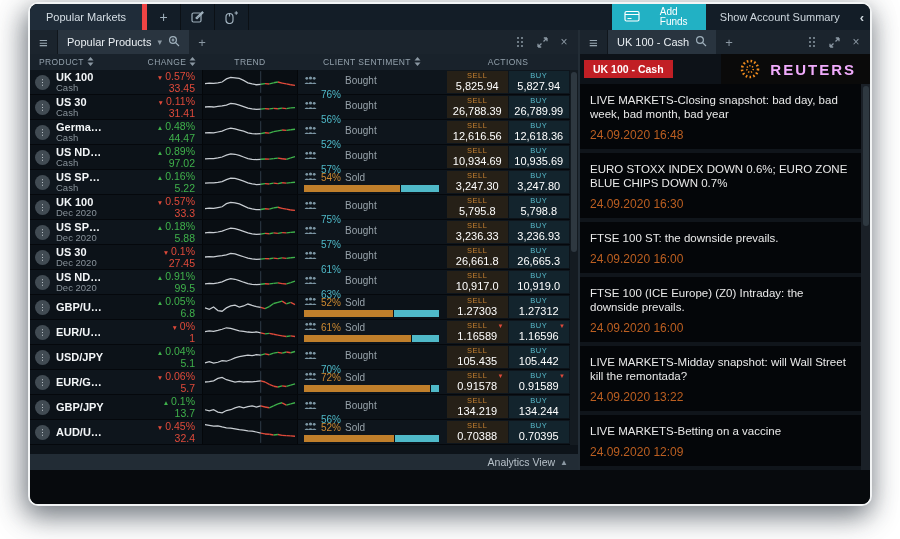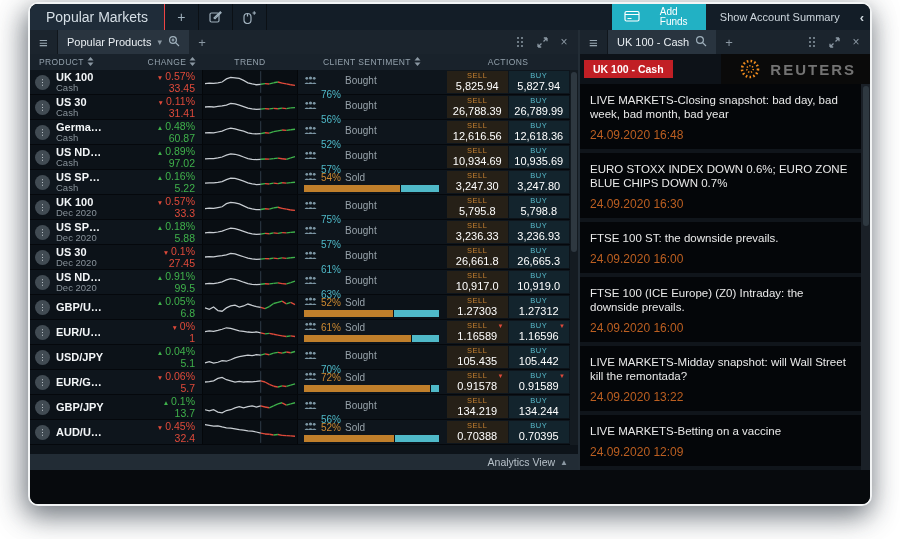--- a/index.html
+++ b/index.html
@@ -2,21 +2,21 @@
 <html><head>
 <meta charset="utf-8">
 <style>
   * { margin:0; padding:0; box-sizing:border-box; }
   html,body { width:900px; height:539px; background:#ffffff; font-family:"Liberation Sans",sans-serif; overflow:hidden; }
   .window { position:absolute; left:28px; top:2px; width:844px; height:504px; background:#0c1116;
             border:2px solid #f2f4f5; border-radius:10px; overflow:hidden; display:flex; flex-direction:column;
             box-shadow:0 8px 26px rgba(45,55,65,.5), -6px 10px 30px rgba(45,55,65,.35); }
   
   .topbar { height:26px; background:#131d27; display:flex; align-items:stretch; flex:0 0 26px; }
-  .tb-tab { background:#1f2c39; color:#d6dfe6; font-size:14px; padding:0 16px; display:flex; align-items:center; border-right:1px solid #ef4444; }
+  .tb-tab { background:#1f2c39; color:#d6dfe6; font-size:11px; padding:0 16px; display:flex; align-items:center; border-right:5px solid #ef4444; }
   .tb-btn { width:34px; display:flex; align-items:center; justify-content:center; color:#9fb0bc; font-size:14px; border-right:1px solid #0b1015; cursor:pointer; }
   .tb-right { margin-left:auto; display:flex; align-items:stretch; }
   .add-funds { background:#22b1c4; color:#fff; display:flex; align-items:center; gap:20px; padding:0 12px; cursor:pointer; }
   .af-label { font-size:10px; line-height:10px; width:34px; }
   .sas { color:#cdd6dd; font-size:11px; display:flex; align-items:center; padding:0 14px; }
   .chevl { color:#cdd6dd; font-size:13px; display:flex; align-items:center; padding:0 6px; font-weight:bold; }
   .clock { background:#343f49; color:#dbe1e6; font-family:"DejaVu Sans Mono",monospace; font-size:12px; letter-spacing:2px;
            display:flex; align-items:center; padding:0 12px; margin:2px 2px 2px 4px; }
   
   .main { flex:1; display:flex; min-height:0; }
@@ -68,21 +68,21 @@
   .vscroll { width:8px; flex:0 0 8px; background:#141b21; }
   .vthumb { width:6px; margin:2px auto 0; background:#2e3840; height:180px; border-radius:3px; }
   .spacer { flex:1; background:#0d1319; }
   .lfoot { height:16px; flex:0 0 16px; background:#222c35; display:flex; align-items:center; justify-content:flex-end;
            gap:5px; padding-right:10px; font-size:10.5px; color:#b7c1c9; cursor:pointer; }
   .fa-up { font-size:8px; color:#8b98a3; }
   
   .rp-head { height:30px; flex:0 0 30px; background:#0d1218; display:flex; align-items:center; justify-content:space-between; }
   .badge { background:#c11f25; color:#fff; font-size:10.5px; font-weight:bold; padding:3px 9px; margin-left:4px; }
   .reuters { background:#0a0a0a; height:30px; display:flex; align-items:center; gap:9px; padding:0 14px 0 18px; }
-  .reuters span { color:#737373; font-size:15px; font-weight:bold; letter-spacing:2px; }
+  .reuters span { color:#f0abfc; font-size:15px; font-weight:bold; letter-spacing:2px; }
   .news-wrap { flex:1; display:flex; min-height:0; }
   .news-list { flex:1; background:#10151b; display:flex; flex-direction:column; gap:4px; overflow:hidden; }
   .news-item { background:#040609; padding:9px 10px 7px; cursor:pointer; }
   .n-head { color:#e9e9e9; font-size:11.5px; line-height:14px; }
   .n-time { color:#bc5f21; font-size:12px; margin-top:7px; }
   .news-scroll { width:9px; flex:0 0 9px; background:#1a2027; }
   .nthumb { height:140px; }
   .bottomstrip { height:34px; flex:0 0 34px; background:#070a0d; }
 </style>
 </head>
@@ -299,21 +299,21 @@
             <div class="row">
               <div class="c-prod">
                 <span class="menu-dot">⋮</span>
                 <div>
                   <div class="p-name">Germa…</div>
                   <div class="p-sub">Cash</div>
                 </div>
               </div>
               <div class="c-chg up">
                 <div><span class="arrow">▲</span><span>0.48%</span></div>
-                <div>60.87</div>
+                <div>44.47</div>
               </div>
               <div class="c-trend"><svg viewBox="0 0 94 21" width="100%" height="100%" preserveAspectRatio="none">
                   <line x1="57.714285714285715" x2="57.714285714285715" y1="1" y2="20" stroke="#36434f" stroke-width="0.8"></line>
                   <polyline points="2.0,11.3 6.3,11.0 10.6,11.2 14.9,10.5 19.1,9.8 23.4,8.1 27.7,7.1 32.0,7.8 36.3,8.8 40.6,9.8 44.9,11.2 49.1,11.9 53.4,12.2 57.7,11.9" fill="none" stroke="#c9ced3" stroke-width="1.1"></polyline>
                   <line x1="57.7" y1="11.9" x2="62.0" y2="11.2" stroke="#3fb24b" stroke-width="1.2"></line>
                   <line x1="62.0" y1="11.2" x2="66.3" y2="11.5" stroke="#e04a3a" stroke-width="1.2"></line>
                   <line x1="66.3" y1="11.5" x2="70.6" y2="10.2" stroke="#3fb24b" stroke-width="1.2"></line>
                   <line x1="70.6" y1="10.2" x2="74.9" y2="9.5" stroke="#3fb24b" stroke-width="1.2"></line>
                   <line x1="74.9" y1="9.5" x2="79.1" y2="8.8" stroke="#3fb24b" stroke-width="1.2"></line>
                   <line x1="79.1" y1="8.8" x2="83.4" y2="9.1" stroke="#e04a3a" stroke-width="1.2"></line>

